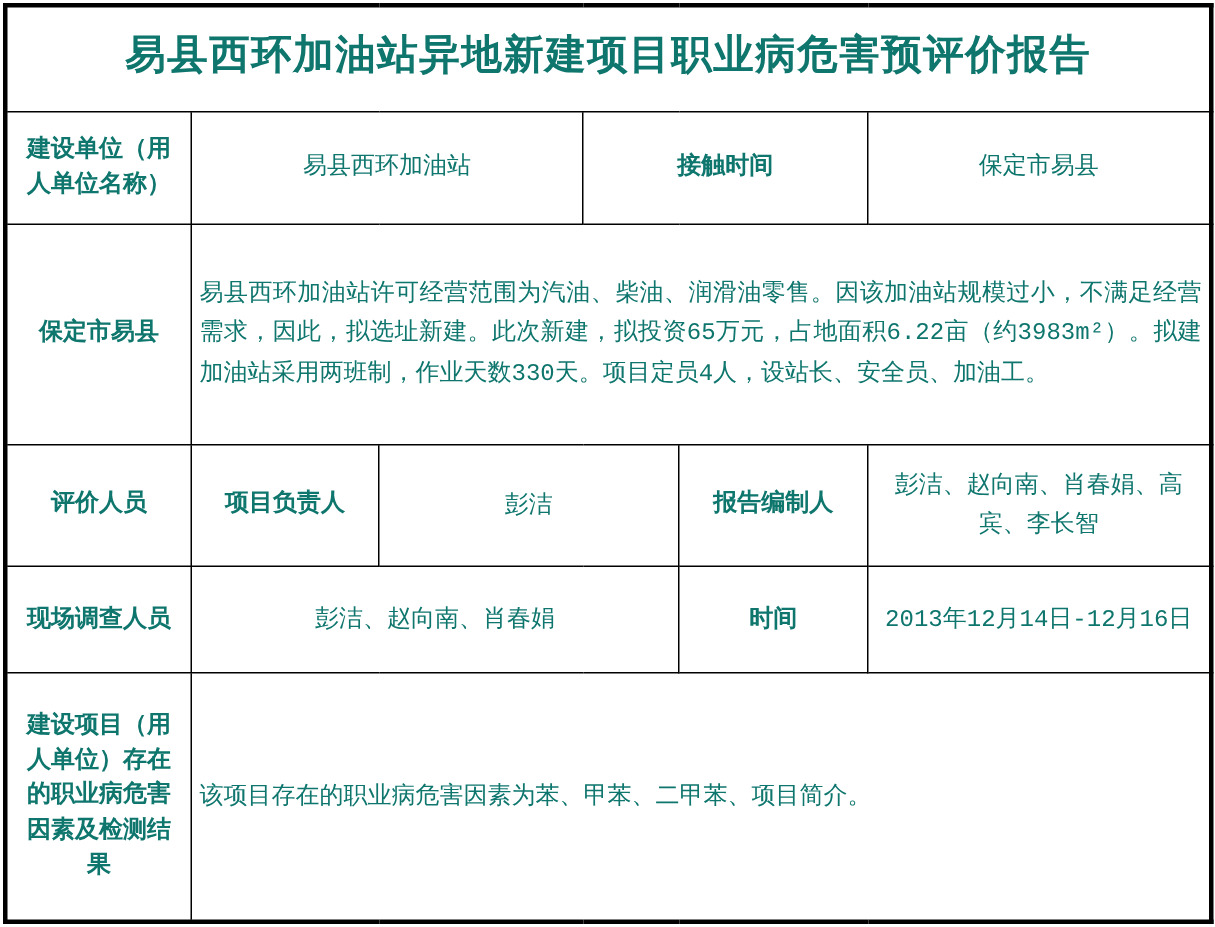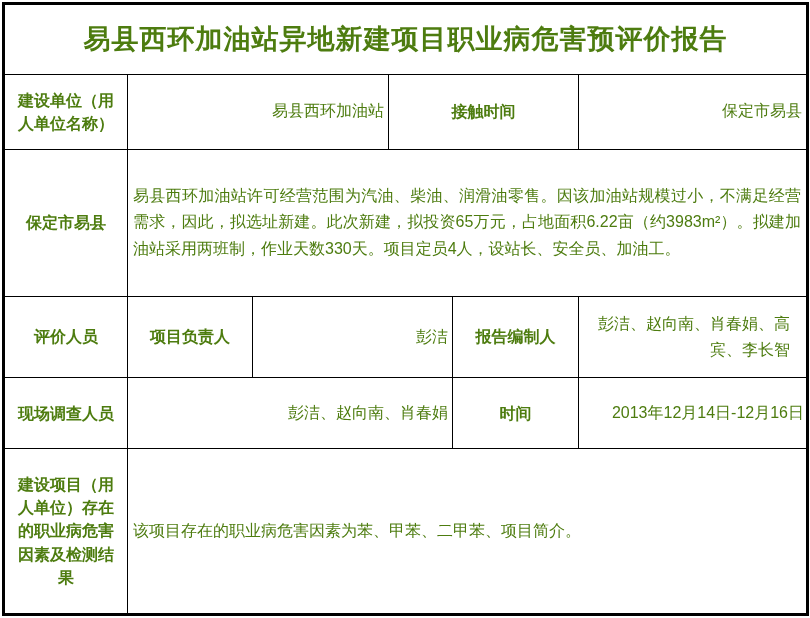--- a/index.html
+++ b/index.html
@@ -6,22 +6,22 @@
     margin: 0;
     padding: 0;
     background: #ffffff;
   }
   #page {
     width: 810px;
     height: 618px;
     box-sizing: border-box;
     padding: 2px;
     background: #ffffff;
-    color: #4d7c0f;
-    font-family: Liberation Sans, sans-serif;
+    color: #0f766e;
+    font-family: Liberation Mono, monospace;
   }
   table#report-table {
     width: 806px;
     height: 614px;
     border-collapse: collapse;
     table-layout: fixed;
     border: 3px solid #000000;
     background: #ffffff;
   }
   td {
@@ -41,21 +41,21 @@
     letter-spacing: 1px;
     padding: 4px 2px;
   }
   td.label {
     font-weight: bold;
     text-align: center;
     padding: 2px 8px;
     line-height: 1.45;
   }
   td.center {
-    text-align: right;
+    text-align: center;
   }
   td.body-text {
     text-align: justify;
     padding: 2px 5px;
   }
   tr.r-title   { height: 52px; }
   tr.r-unit    { height: 55px; }
   tr.r-name    { height: 52px; }
   tr.r-intro   { height: 108px; }
   tr.r-eval    { height: 60px; }

